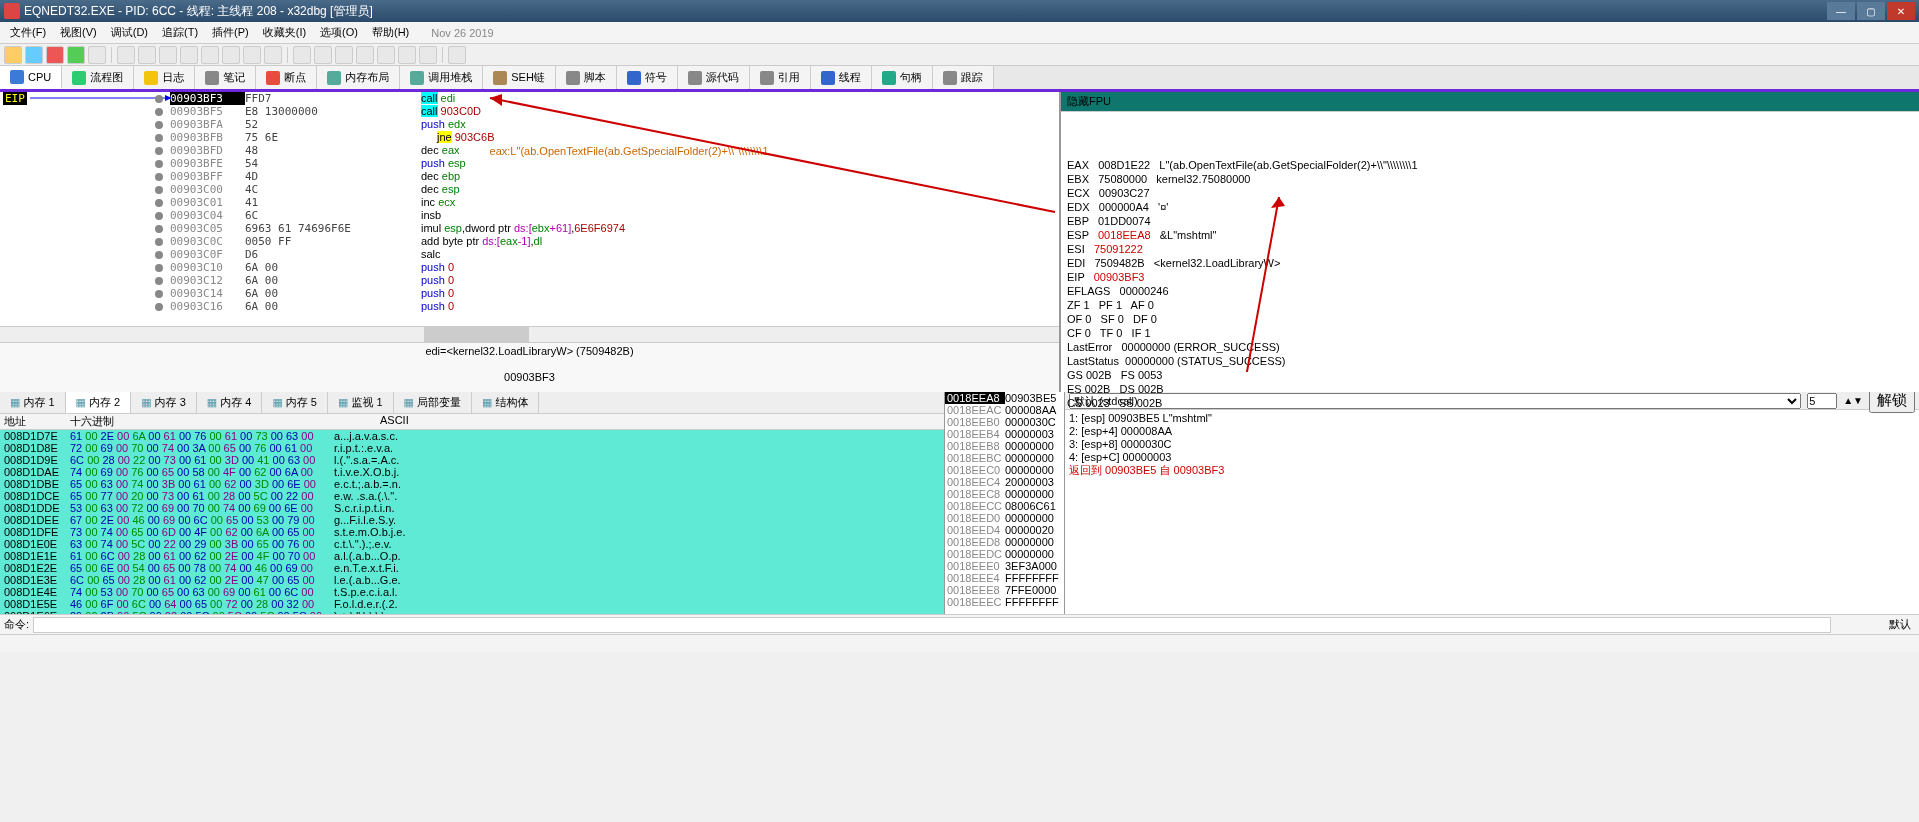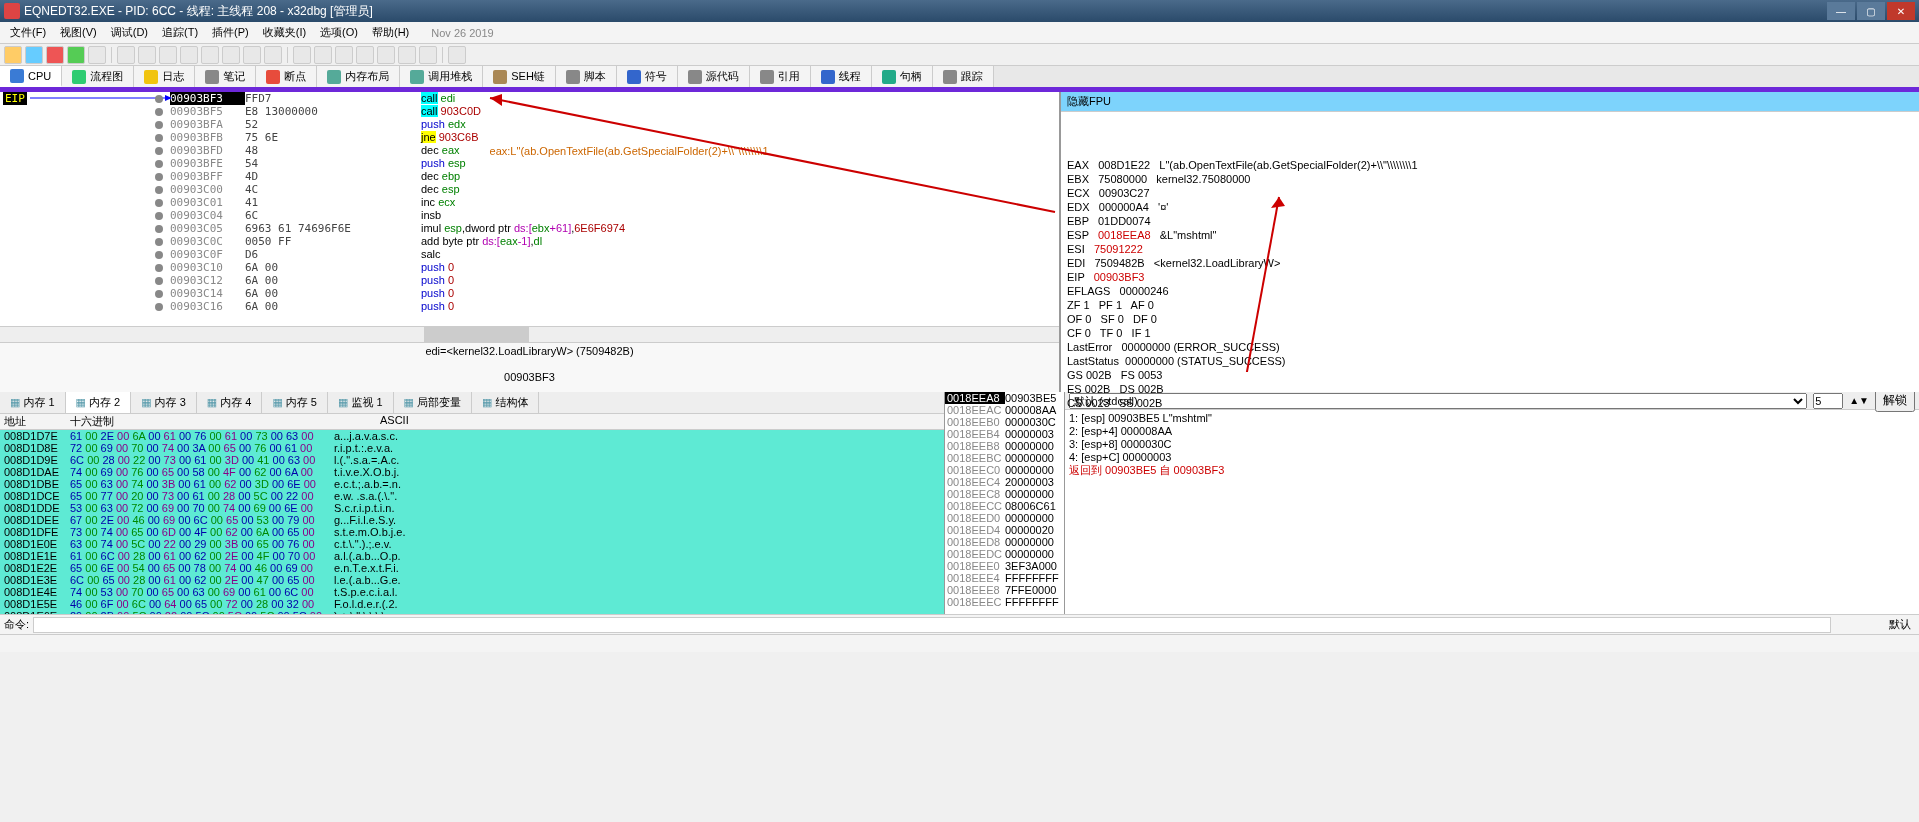--- a/index.html
+++ b/index.html
@@ -8,48 +8,48 @@
 .titlebar .icon { width:16px; height:16px; background:#d44; border-radius:2px; margin-right:4px; }
 .titlebar .title { flex:1; font-size:12px; }
 .winbtns { display:flex; gap:2px; }
 .winbtn { width:28px; height:18px; background:#5a7a9a; color:#fff; display:flex; align-items:center; justify-content:center; cursor:pointer; font-size:10px;}
 .winbtn.close { background:#c0392b; }
 .menubar { height:22px; background:#f4f4f4; border-bottom:1px solid #ccc; display:flex; align-items:center; padding:0 4px; gap:2px;}
 .menubar span { padding:2px 6px; cursor:pointer; }
 .menubar .date { color:#888; margin-left:8px;}
 .toolbar { height:22px; background:#f0f0f0; border-bottom:1px solid #ccc; display:flex; align-items:center; padding:0 4px; gap:3px;}
 .tbtn { width:18px; height:18px; background:#e8e8e8; border:1px solid #ccc; border-radius:2px;}
-.tabbar { height:26px; background:#e8e8e8; border-bottom:5px solid #6d28d9; display:flex; align-items:stretch;}
+.tabbar { height:26px; background:#e8e8e8; border-bottom:3px solid #6d28d9; display:flex; align-items:stretch;}
 .tab { padding:4px 10px; border-right:1px solid #ccc; display:flex; align-items:center; gap:4px; cursor:pointer; background:#f4f4f4;}
 .tab.active { background:#fff; border-bottom:2px solid #fff;}
 .tabicon { width:14px; height:14px; border-radius:2px;}
 .main { display:flex; height:300px; position:relative;}
 .disasm-wrap { width:1060px; display:flex; flex-direction:column; border-right:1px solid #999;}
 .disasm { flex:1; background:#fff; font-family:Consolas,monospace; font-size:12px; overflow:hidden; position:relative;}
 .drow { display:flex; height:13px; align-items:center; white-space:pre;}
 .eip-lbl { position:absolute; left:3px; background:#000; color:#ff0; font-family:Consolas,monospace; font-size:11px; padding:0 2px;}
 .gutter { width:170px; display:flex; align-items:center; position:relative;}
 .bp { width:8px; height:8px; border-radius:50%; background:#888; margin-left:155px;}
 .addr { width:75px; color:#888; font-family:Consolas,monospace;}
 .addr.cur { background:#000; color:#fff;}
 .bytes { width:176px; color:#444; font-family:Consolas,monospace;}
 .mn { font-family:Consolas,monospace;}
 .kw-call{background:#00ffff;color:#000;}
-.kw-jmp{background:#ffff00;color:#000;}
+.kw-jmp{background:#ffff00;color:#000;margin-left:16px;}
 .kw-push{color:#0000cc;}
 .kw-other{color:#000;}
 .reg{color:#008000;}
 .num{color:#aa0000;}
 .mem{color:#b000b0;}
 .cmt{color:#cc6600;margin-left:30px;}
 .info-strip{height:50px;background:#f8f8f8;border-top:1px solid #ccc;padding:2px 6px;font-family:Consolas,monospace;font-size:12px;text-align:center;}
 .hscroll{height:16px;background:#eee;border-top:1px solid #ccc;position:relative;}
 .hscroll .thumb{position:absolute;left:40%;width:10%;height:100%;background:#ccc;}
 .regs { flex:1; background:#fff; font-family:Consolas,monospace; font-size:12px; border-left:1px solid #999;}
-.regs-hdr{background:#7dd3fc;padding:2px 6px;border-bottom:1px solid #ccc;}
+.regs-hdr{background:#0f766e;padding:2px 6px;border-bottom:1px solid #ccc;}
 .regs-body{padding:4px 6px;line-height:14px;white-space:pre;}
 .rred{color:#c00;}
 .dump-wrap{width:945px;border-right:1px solid #999;display:flex;flex-direction:column;}
 .dump-tabs{height:22px;background:#eee;display:flex;border-bottom:1px solid #ccc;}
 .dtab{padding:3px 10px;border-right:1px solid #ccc;cursor:pointer;display:flex;align-items:center;gap:3px;}
 .dtab.active{background:#fff;}
 .dump-hdr{height:16px;background:#f4f4f4;display:flex;font-family:Consolas,monospace;font-size:11px;border-bottom:1px solid #ccc;}
 .dump-hdr span:nth-child(1){width:70px;padding-left:4px;}
 .dump-hdr span:nth-child(2){width:310px;}
 .dump-body{flex:1;background:#5eead4;font-family:Consolas,monospace;font-size:12px;overflow:hidden;}
@@ -348,21 +348,21 @@
       <div class="srow">
         <span class="saddr">0018EEEC</span>
         <span class="sval">FFFFFFFF</span>
       </div>
     </div>
   <div class="call-wrap">
     <div class="call-hdr">
       <select><option>默认 (stdcall)</option></select>
       <input type="text" style="width: 30px;" value="5">
       <span style="font-size:10px">▲▼</span>
-      <button style="font-size:12px;padding:1px 6px">解锁</button>
+      <button style="font-size:15px;padding:1px 6px">解锁</button>
     </div>
     <div class="call-body" id="callbody">
         <div>1: [esp] 00903BE5 L"mshtml"</div>
         <div>2: [esp+4] 000008AA</div>
         <div>3: [esp+8] 0000030C</div>
         <div>4: [esp+C] 00000003</div>
         <div class="ret-line">返回到 00903BE5 自 00903BF3</div>
       </div>
   </div>
 </div>

